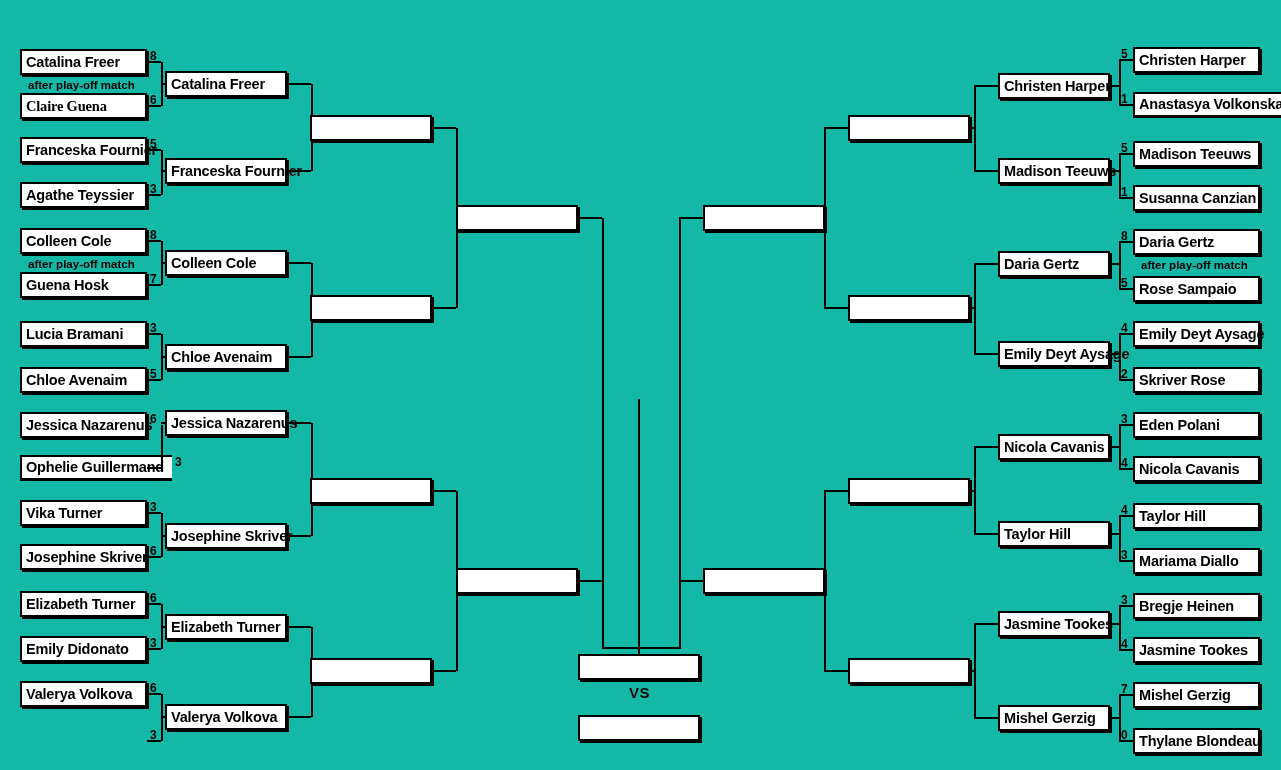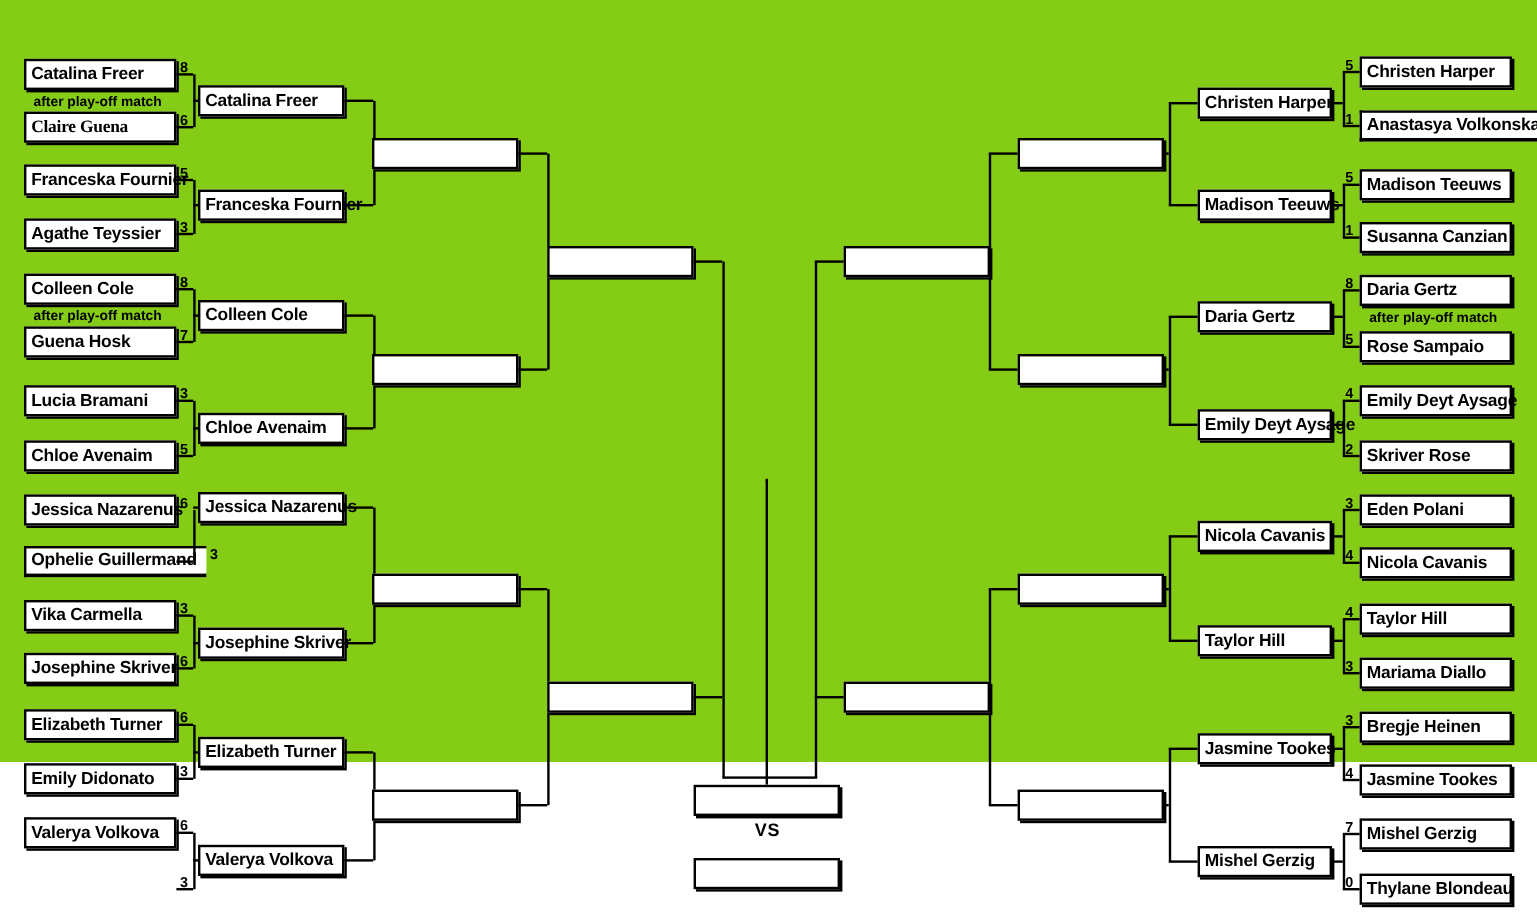--- a/index.html
+++ b/index.html
@@ -1,17 +1,17 @@
 <!DOCTYPE html>
 <html><head>
 <meta charset="utf-8">
 <style>
   html,body{margin:0;padding:0;background:#ffffff;}
   body{width:1281px;height:770px;overflow:hidden;font-family:"Liberation Sans",sans-serif;}
-  #bracket{position:relative;width:1281px;height:635px;background:#84cc16;}
+  #bracket{position:relative;width:1281px;height:770px;background:#14b8a6;}
 
   
   .box{
     position:absolute;
     box-sizing:border-box;
     background:#fff;
     border:2px solid #000;
     box-shadow:2px 2px 0 0 #000;
     display:flex;
     align-items:center;
@@ -97,21 +97,21 @@
     <div class="score" style="left: 150px; top: 368px;">5</div>
     <div class="box r1" style="left: 20px; top: 412px; width: 127px; height: 26px;">
       <span class="nm">Jessica Nazarenus</span>
     </div>
     <div class="score" style="left: 150px; top: 413px;">6</div>
     <div class="box r1 noright" style="left: 20px; top: 455px; width: 152px; height: 26px;">
       <span class="nm">Ophelie Guillermand</span>
     </div>
     <div class="score" style="left: 175px; top: 456px;">3</div>
     <div class="box r1" style="left: 20px; top: 500px; width: 127px; height: 26px;">
-      <span class="nm">Vika Carmella</span>
+      <span class="nm">Vika Turner</span>
     </div>
     <div class="score" style="left: 150px; top: 501px;">3</div>
     <div class="box r1" style="left: 20px; top: 544px; width: 127px; height: 26px;">
       <span class="nm">Josephine Skriver</span>
     </div>
     <div class="score" style="left: 150px; top: 545px;">6</div>
     <div class="box r1" style="left: 20px; top: 591px; width: 127px; height: 26px;">
       <span class="nm">Elizabeth Turner</span>
     </div>
     <div class="score" style="left: 150px; top: 592px;">6</div>

